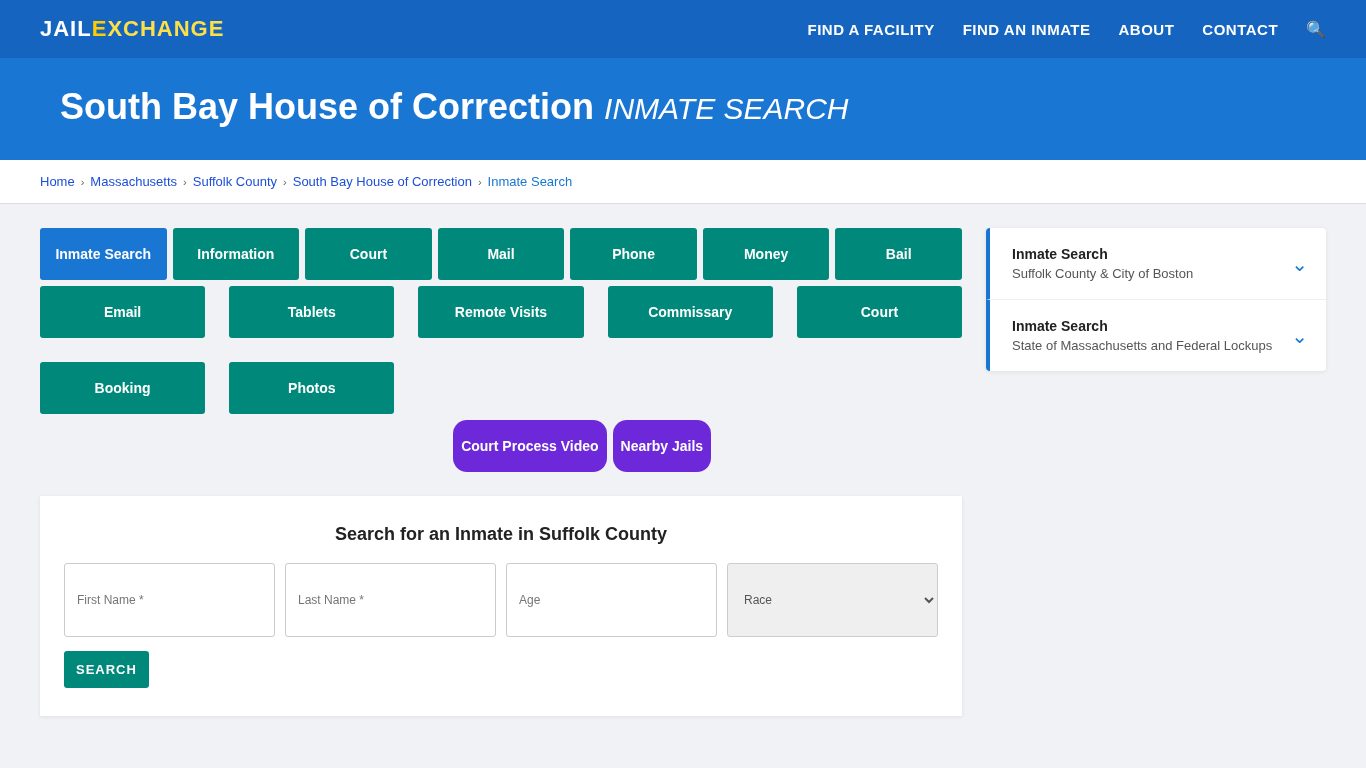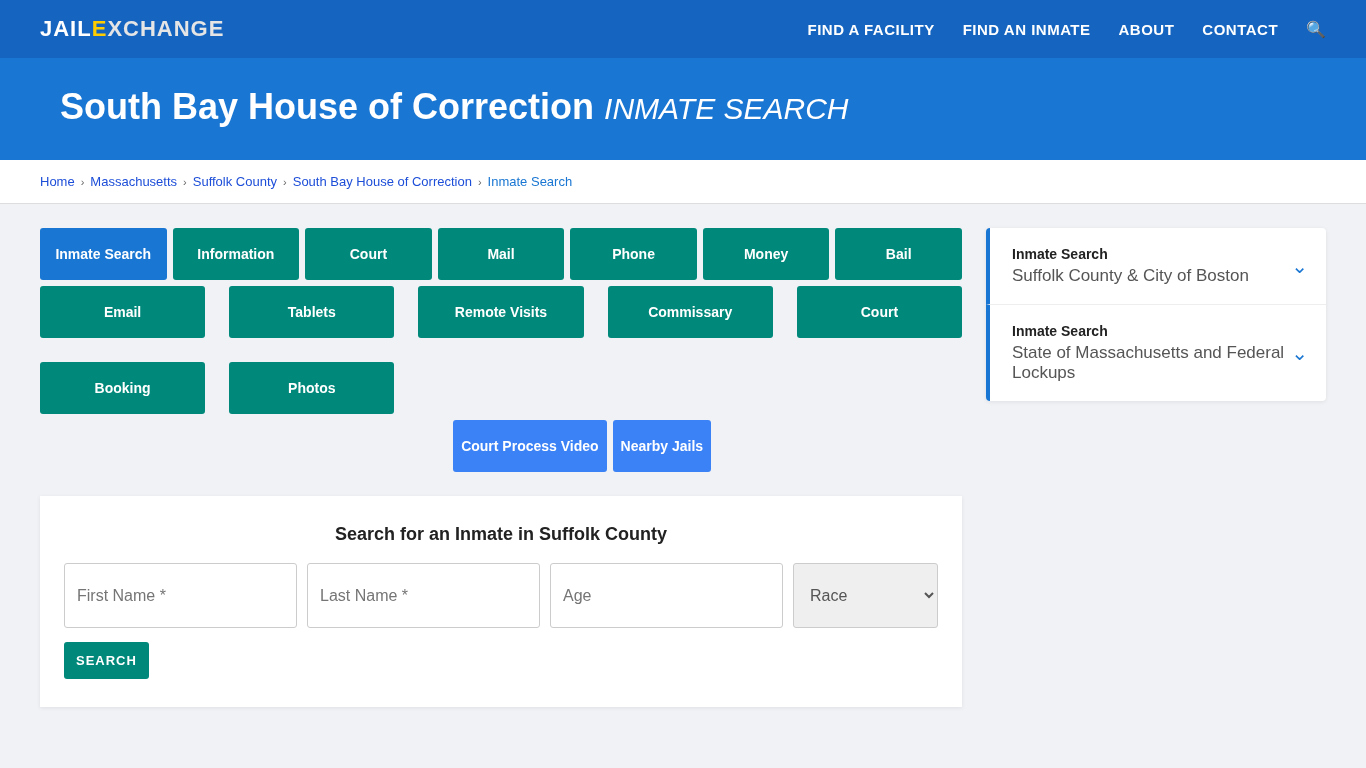--- a/index.html
+++ b/index.html
@@ -111,28 +111,28 @@
       font-size: 14px;
       font-weight: 600;
       cursor: pointer;
       border-radius: 3px;
       text-align: center;
     }
     .nav-btn.active {
       background: #1976d2;
     }
     .nav-btn-wide {
-      background: #3b82f6;
+      background: #6d28d9;
       color: white;
       border: none;
       padding: 18px 8px;
       font-size: 14px;
       font-weight: 600;
       cursor: pointer;
-      border-radius: 3px;
+      border-radius: 14px;
       text-align: center;
       white-space: nowrap;
     }
 
     
     .search-box {
       background: white;
       border-radius: 0;
       padding: 28px 24px 28px;
       box-shadow: 0 1px 4px rgba(0,0,0,0.08);
@@ -145,22 +145,22 @@
       color: #222;
     }
     .search-inputs {
       display: flex;
       gap: 10px;
       margin-bottom: 14px;
     }
     .search-inputs input, .search-inputs select {
       border: 1px solid #ccc;
       border-radius: 3px;
-      padding: 22px 12px;
-      font-size: 16px;
+      padding: 28px 12px;
+      font-size: 12px;
       color: #555;
       flex: 1;
     }
     .search-btn {
       background: #00897b;
       color: white;
       border: none;
       padding: 11px 12px;
       font-size: 13px;
       font-weight: 700;
@@ -191,34 +191,34 @@
     }
     .sidebar-item:last-child { border-bottom: none; }
     .sidebar-item-text {}
     .sidebar-item-title {
       font-size: 14px;
       font-weight: 700;
       color: #222;
       margin-bottom: 4px;
     }
     .sidebar-item-sub {
-      font-size: 17px;
+      font-size: 13px;
       color: #555;
     }
     .sidebar-chevron {
       color: #1976d2;
       font-size: 20px;
       font-weight: 300;
     }
   </style>
 </head>
 <body>
 
 <header class="header">
-  <div class="logo"><span style="color:white;font-weight:900;">JAIL</span><span style="color:#ffcc00;font-weight:900;">E</span><span style="color:#e5e5e5;font-weight:900;">XCHANGE</span></div>
+  <div class="logo"><span style="color:white;font-weight:900;">JAIL</span><span style="color:#ffcc00;font-weight:900;">E</span><span style="color:#fde047;font-weight:900;">XCHANGE</span></div>
   <nav class="nav">
     <a href="#">FIND A FACILITY</a>
     <a href="#">FIND AN INMATE</a>
     <a href="#">ABOUT</a>
     <a href="#">CONTACT</a>
     <span class="nav-search">🔍</span>
   </nav>
 </header>
 
 <div class="hero">

